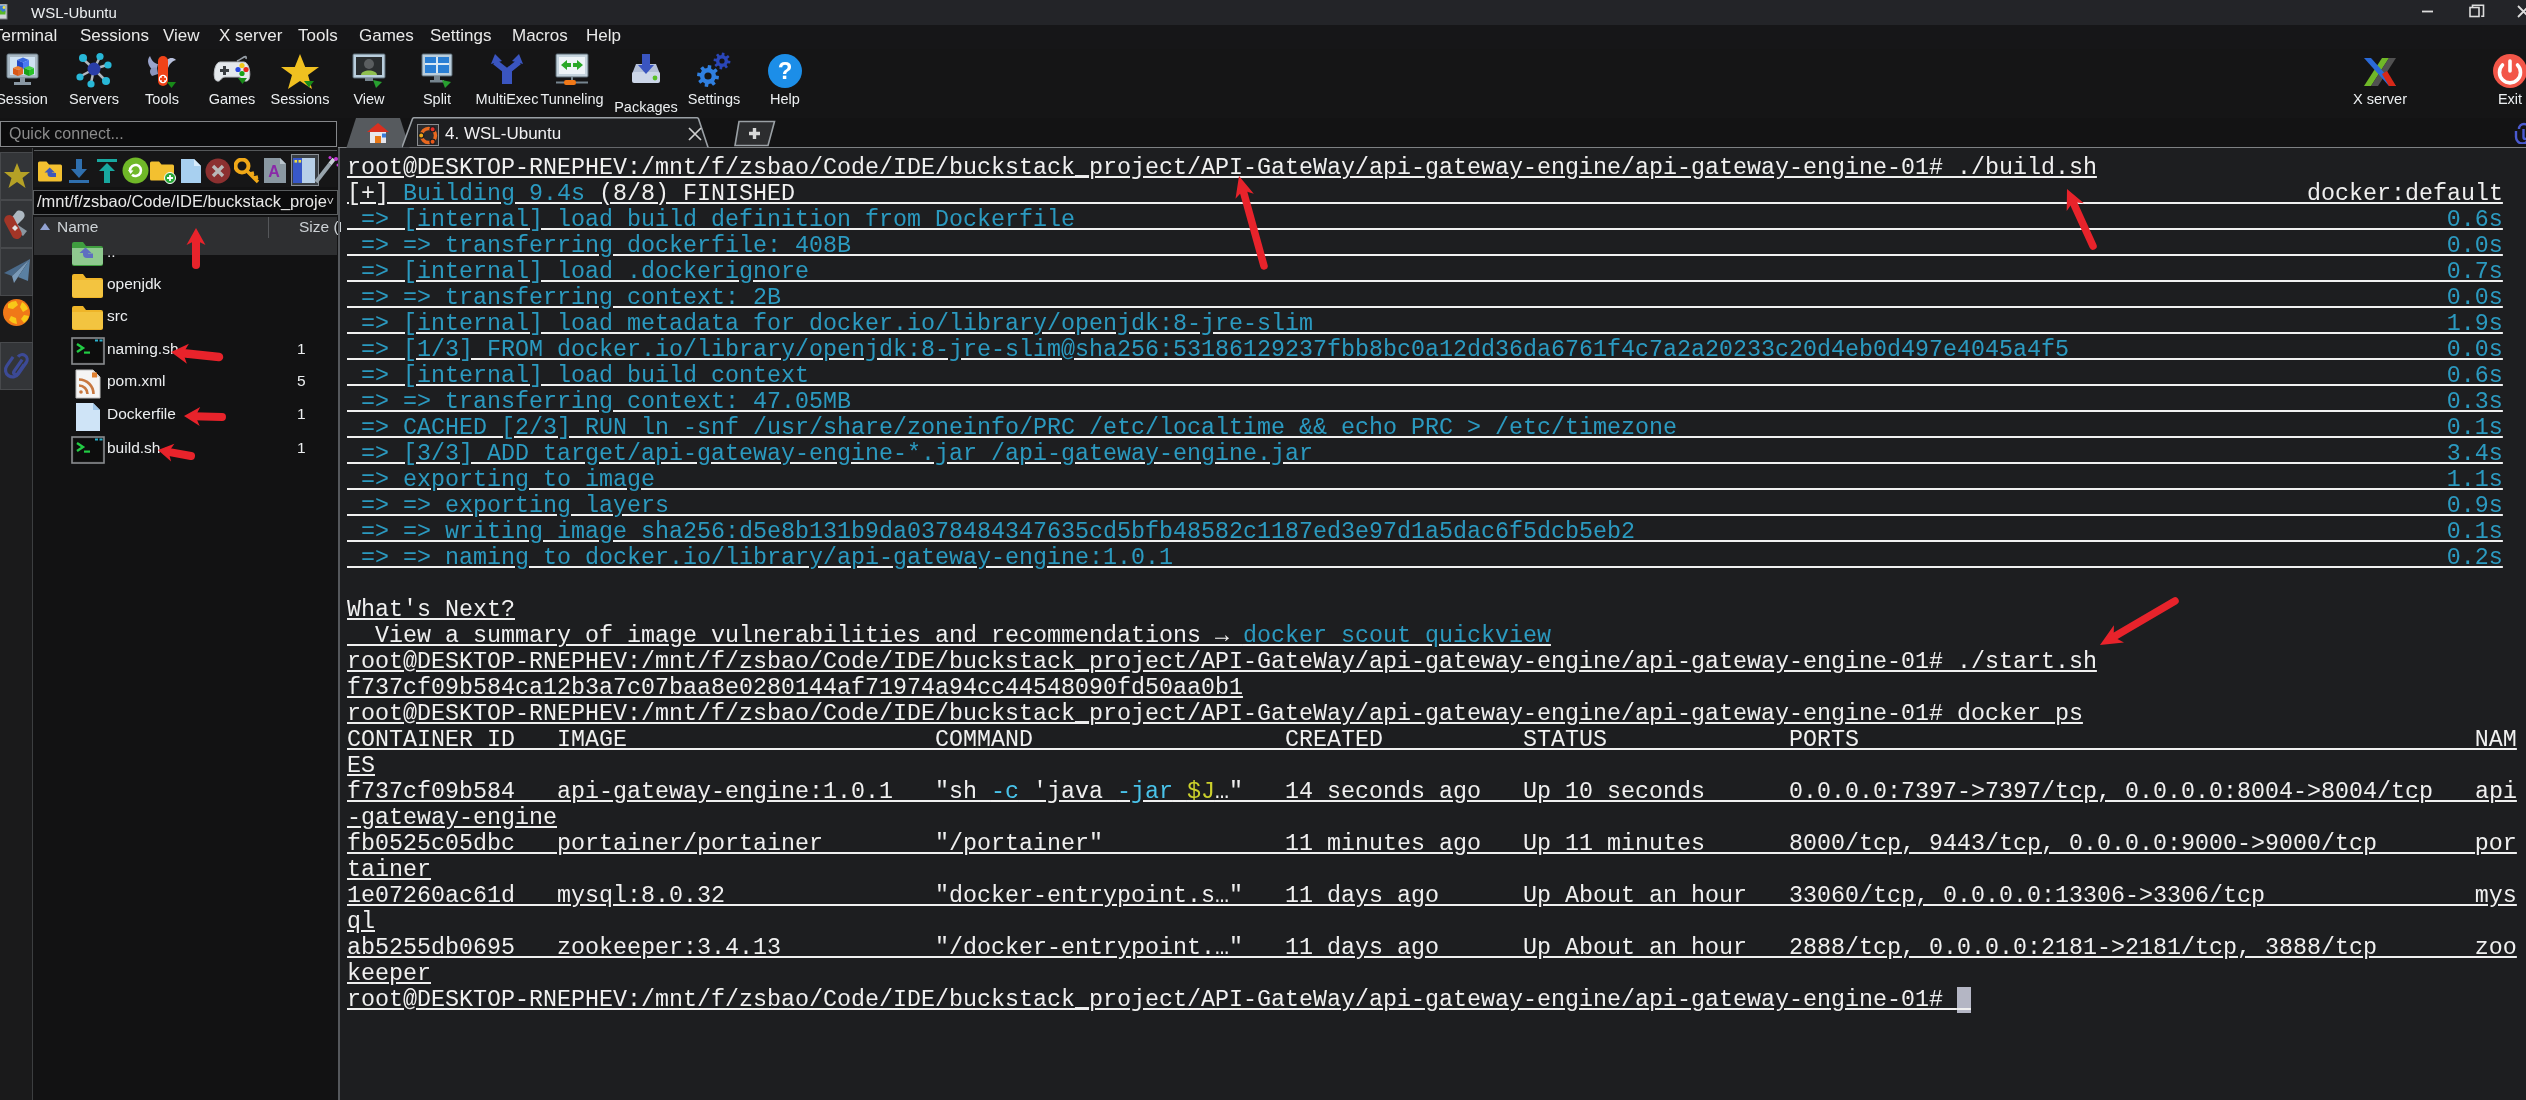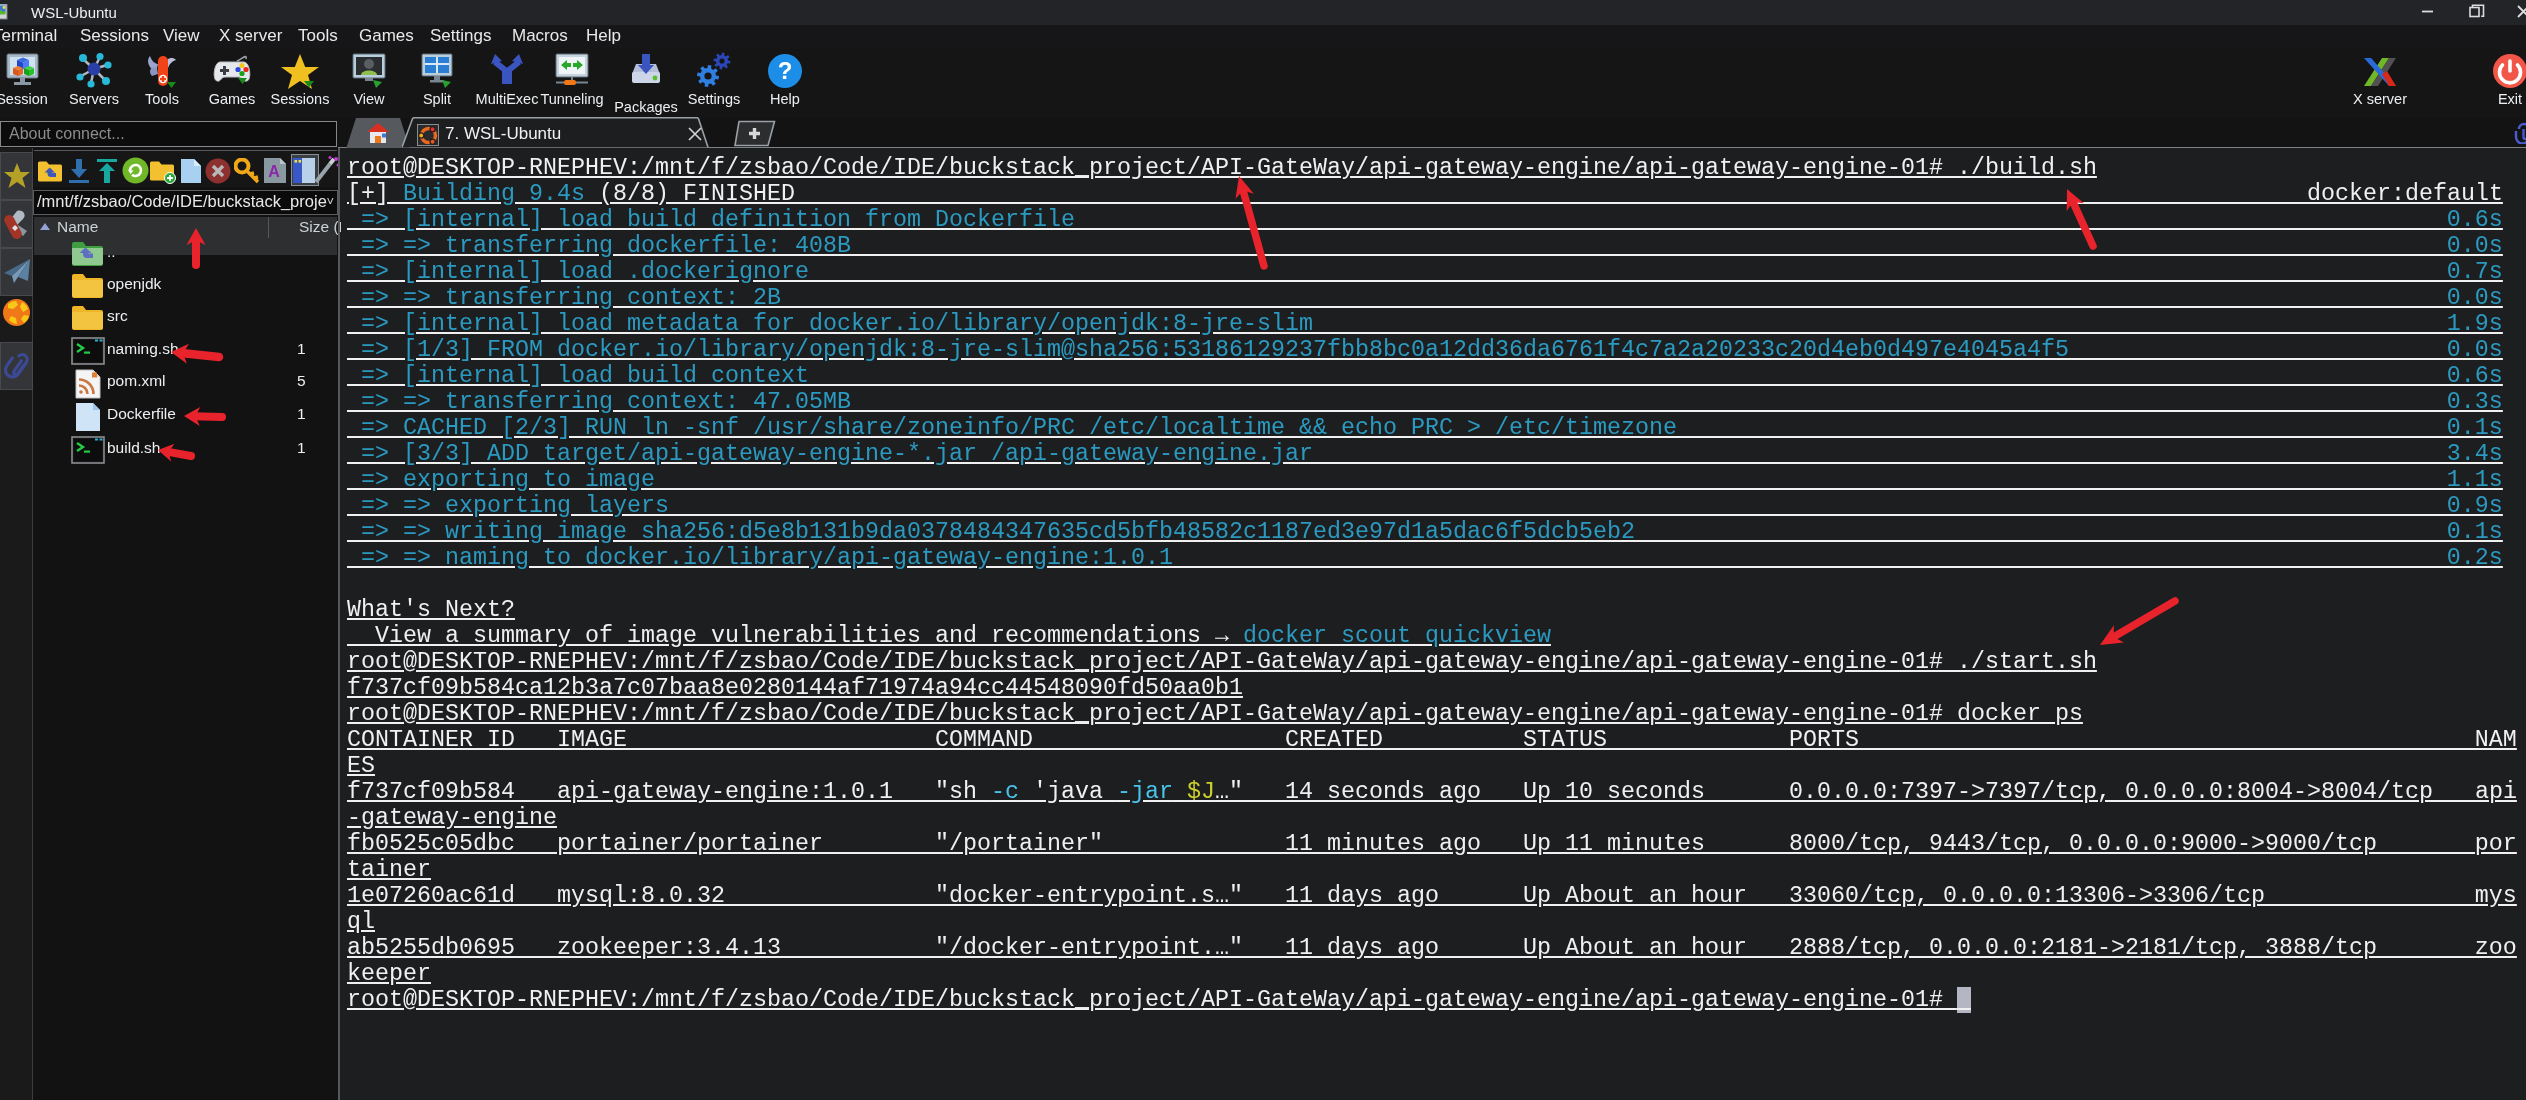--- a/index.html
+++ b/index.html
@@ -231,37 +231,37 @@
 <div id="activetab"><svg width="313" height="31" viewBox="0 0 313 31">
         <path d="M0 30.2 L10.5 1.8 A1.5 1.5 0 0 1 12 0.8 L295 0.8 A1.5 1.5 0 0 1 296.5 1.8 L306 30.2" fill="#1d1e20" stroke="#9aa0a5" stroke-width="1.6"></path>
       </svg>
 <div style="position:absolute;left:15px;top:7px;width:22px;height:22px;background:#2a2b2d;border:1px solid #8a8d90"></div>
 <div style="position:absolute;left:16px;top:8px"><svg width="21" height="21" viewBox="0 0 21 21">
           <circle cx="10.5" cy="10.5" r="7" fill="none" stroke="#e8681f" stroke-width="3.4"></circle>
           <circle cx="3.2" cy="10.5" r="2.6" fill="#f0a818" stroke="#1d1e20" stroke-width="1.2"></circle>
           <circle cx="14.6" cy="4.2" r="2.6" fill="#e83028" stroke="#1d1e20" stroke-width="1.2"></circle>
           <circle cx="14.6" cy="16.8" r="2.6" fill="#e85818" stroke="#1d1e20" stroke-width="1.2"></circle>
         </svg></div>
-<div style="position:absolute;left:43px;top:7px;color:#f0f0f2;font-size:17px">7. WSL-Ubuntu</div>
+<div style="position:absolute;left:43px;top:7px;color:#f0f0f2;font-size:17px">4. WSL-Ubuntu</div>
 <svg width="16" height="16" viewBox="0 0 16 16" style="position:absolute;left:285px;top:9px">
         <path d="M2 2 L14 14 M14 2 L2 14" stroke="#d0d0d0" stroke-width="1.7"></path>
       </svg>
 </div>
 <svg width="48" height="27" viewBox="0 0 48 27" style="position:absolute;left:731px;top:120px">
       <path d="M8 1.5 L43.5 1.5 L37 25.5 L4 25.5 Z" fill="#2c2d2f" stroke="#9aa0a5" stroke-width="1.6"></path>
       <path d="M23.5 8 v11 M18 13.5 h11" stroke="#d8d8d8" stroke-width="3.4"></path>
     </svg>
 <svg width="20" height="22" viewBox="0 0 20 22" style="position:absolute;left:2514px;top:122px">
       <g fill="none" stroke="#4a5ad0" stroke-width="2.4">
         <path d="M5 7 a5 5 0 0 1 10 0 v8 a6.5 6.5 0 0 1 -13 0 v-6"></path>
         <path d="M9.5 7 v8 a2 2 0 0 0 4 0 v-6"></path>
       </g>
     </svg>
 <div id="qc">
-      <span>About connect...</span>
+      <span>Quick connect...</span>
     </div>
 <div id="sidebar">
   <div id="strip">
 <div class="scell" style="top:4px"><svg width="30" height="30" viewBox="0 0 30 30">
             <path d="M15 2 L18.6 11 L28 11 L20.5 17 L23.5 27 L15 21 L6.5 27 L9.5 17 L2 11 L11.4 11 Z" fill="#b5a126"></path>
           </svg></div>
 <div class="scell" style="top:52px"><svg width="28" height="34" viewBox="0 0 28 34">
             <path d="M6 10 L24 22 L20 27 L4 16 Z" fill="#8a97a2"></path>
             <path d="M14 2 C20 0 24 6 20 10 L10 20 L6 12 Z" fill="#aeb9c2"></path>
             <rect x="5" y="5" width="10" height="26" rx="5" transform="rotate(-28 10 18)" fill="#a23527"></rect>

